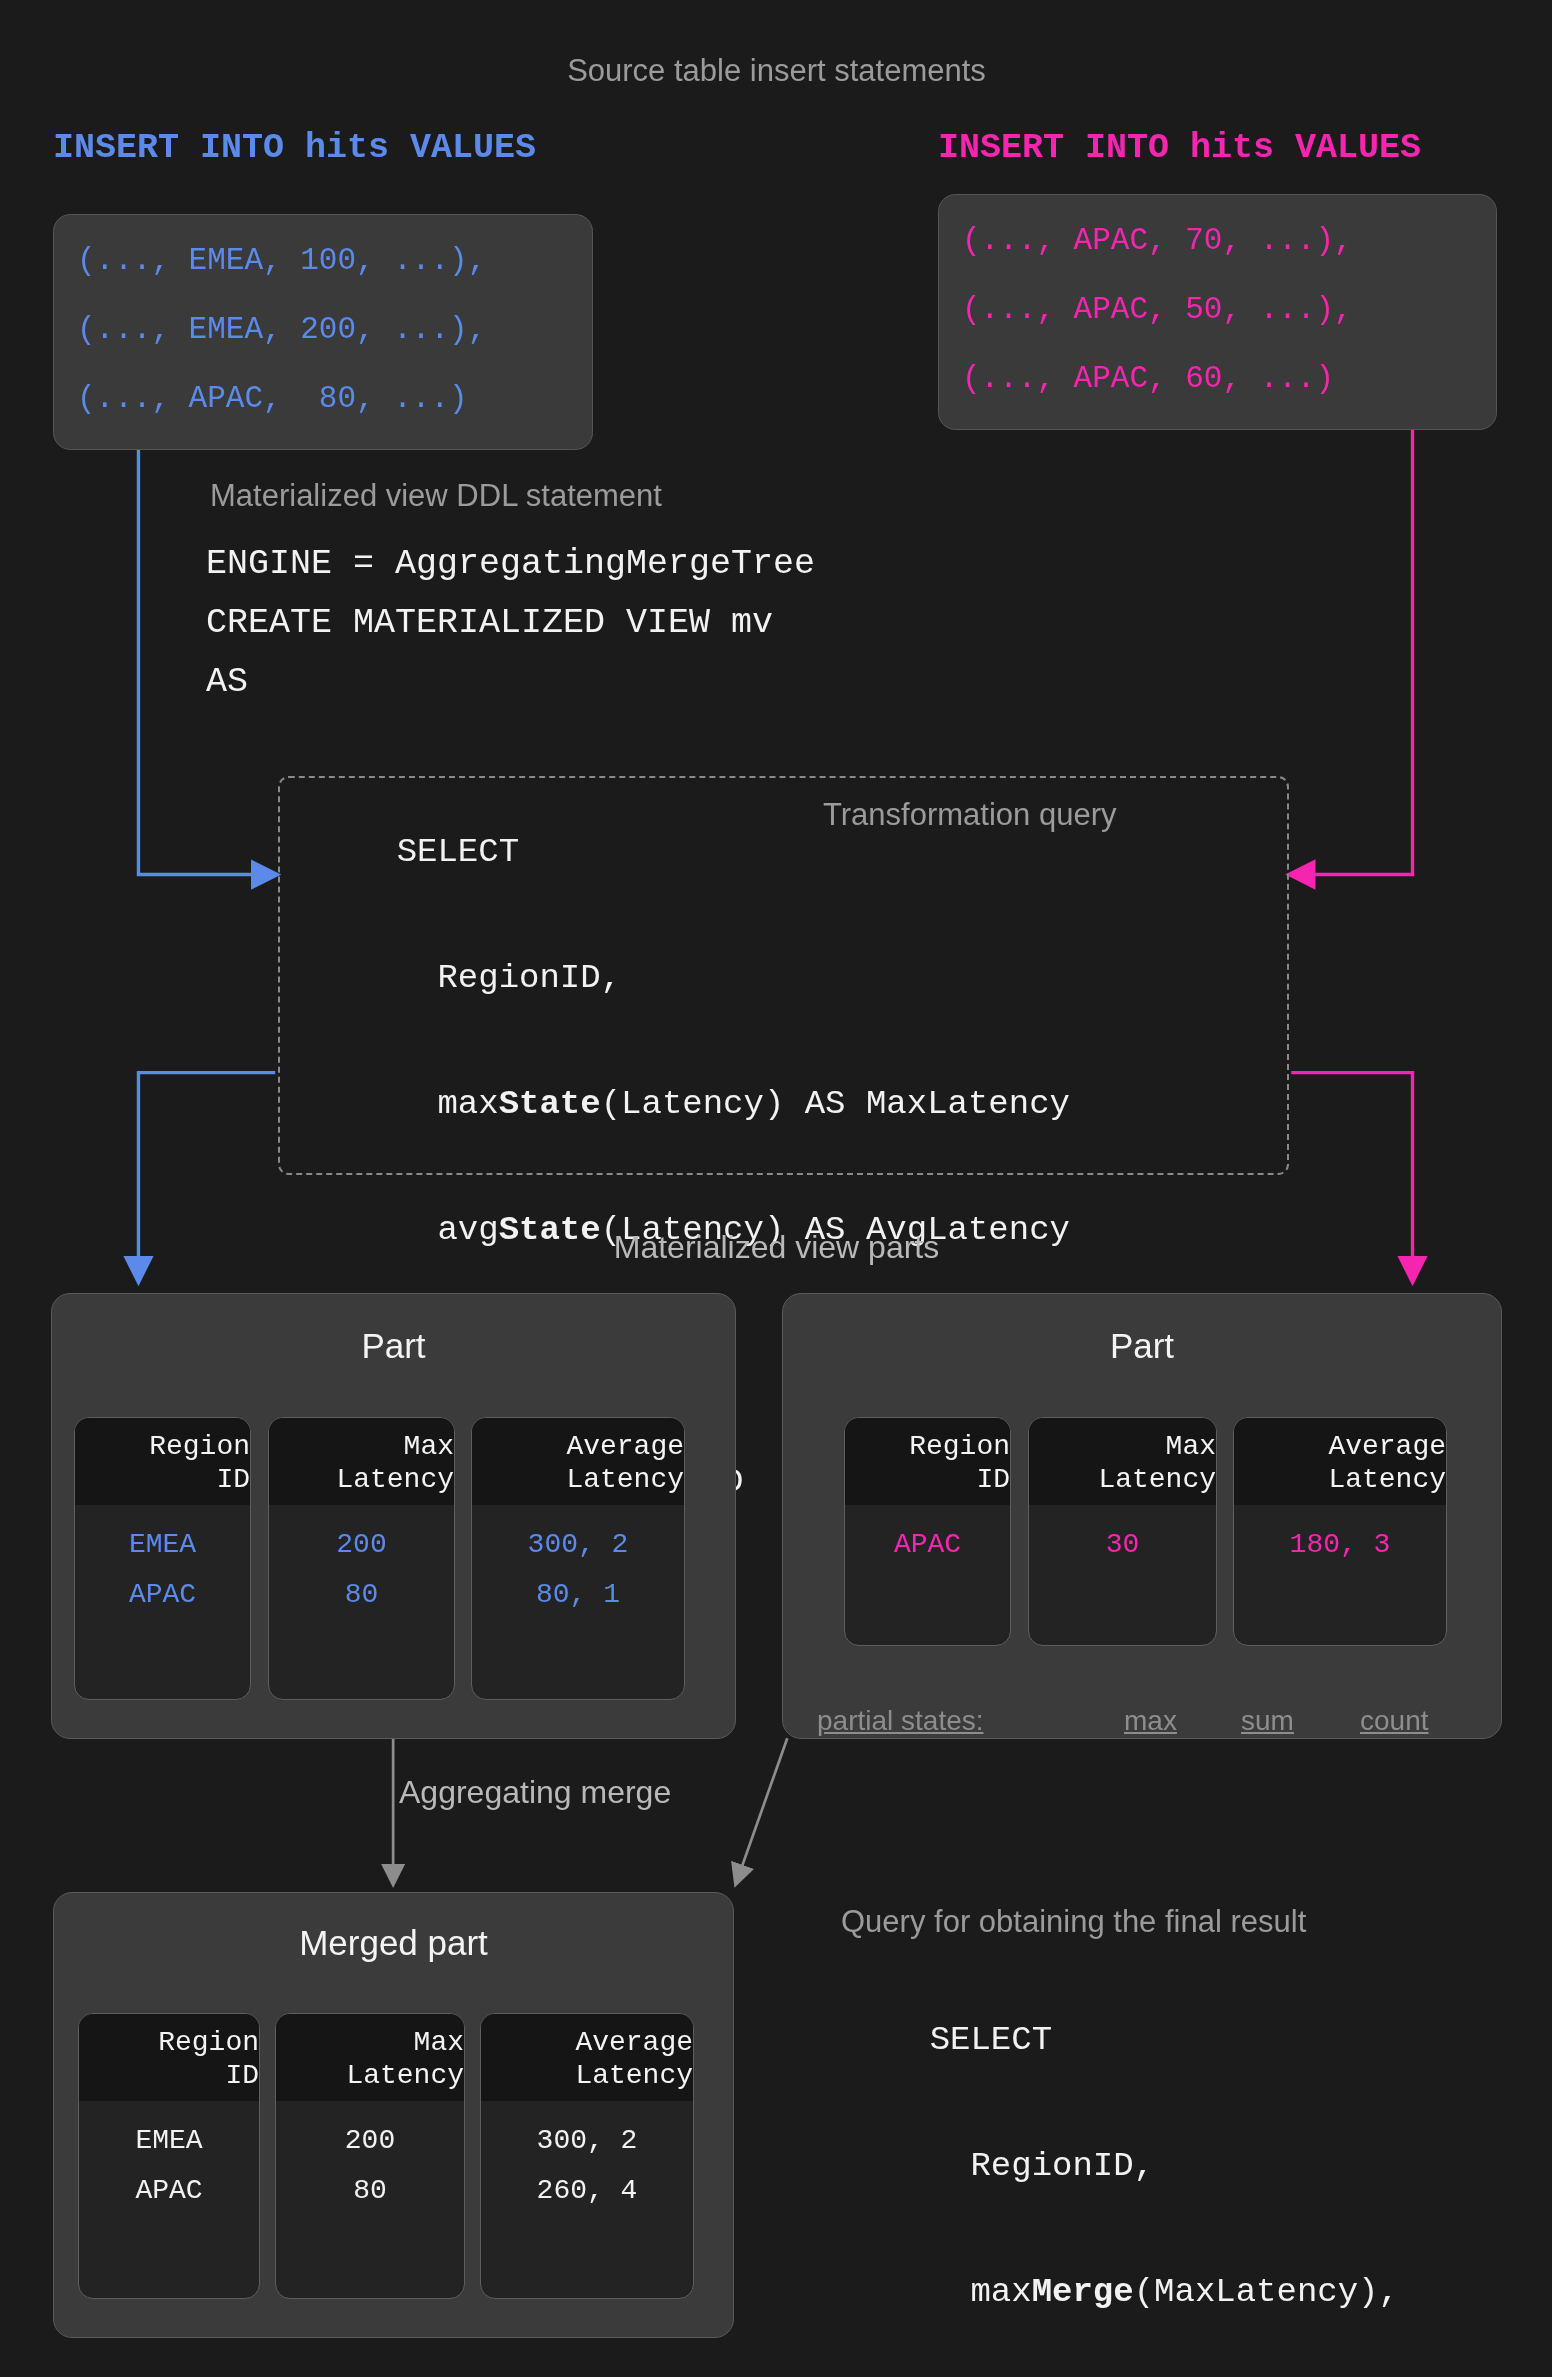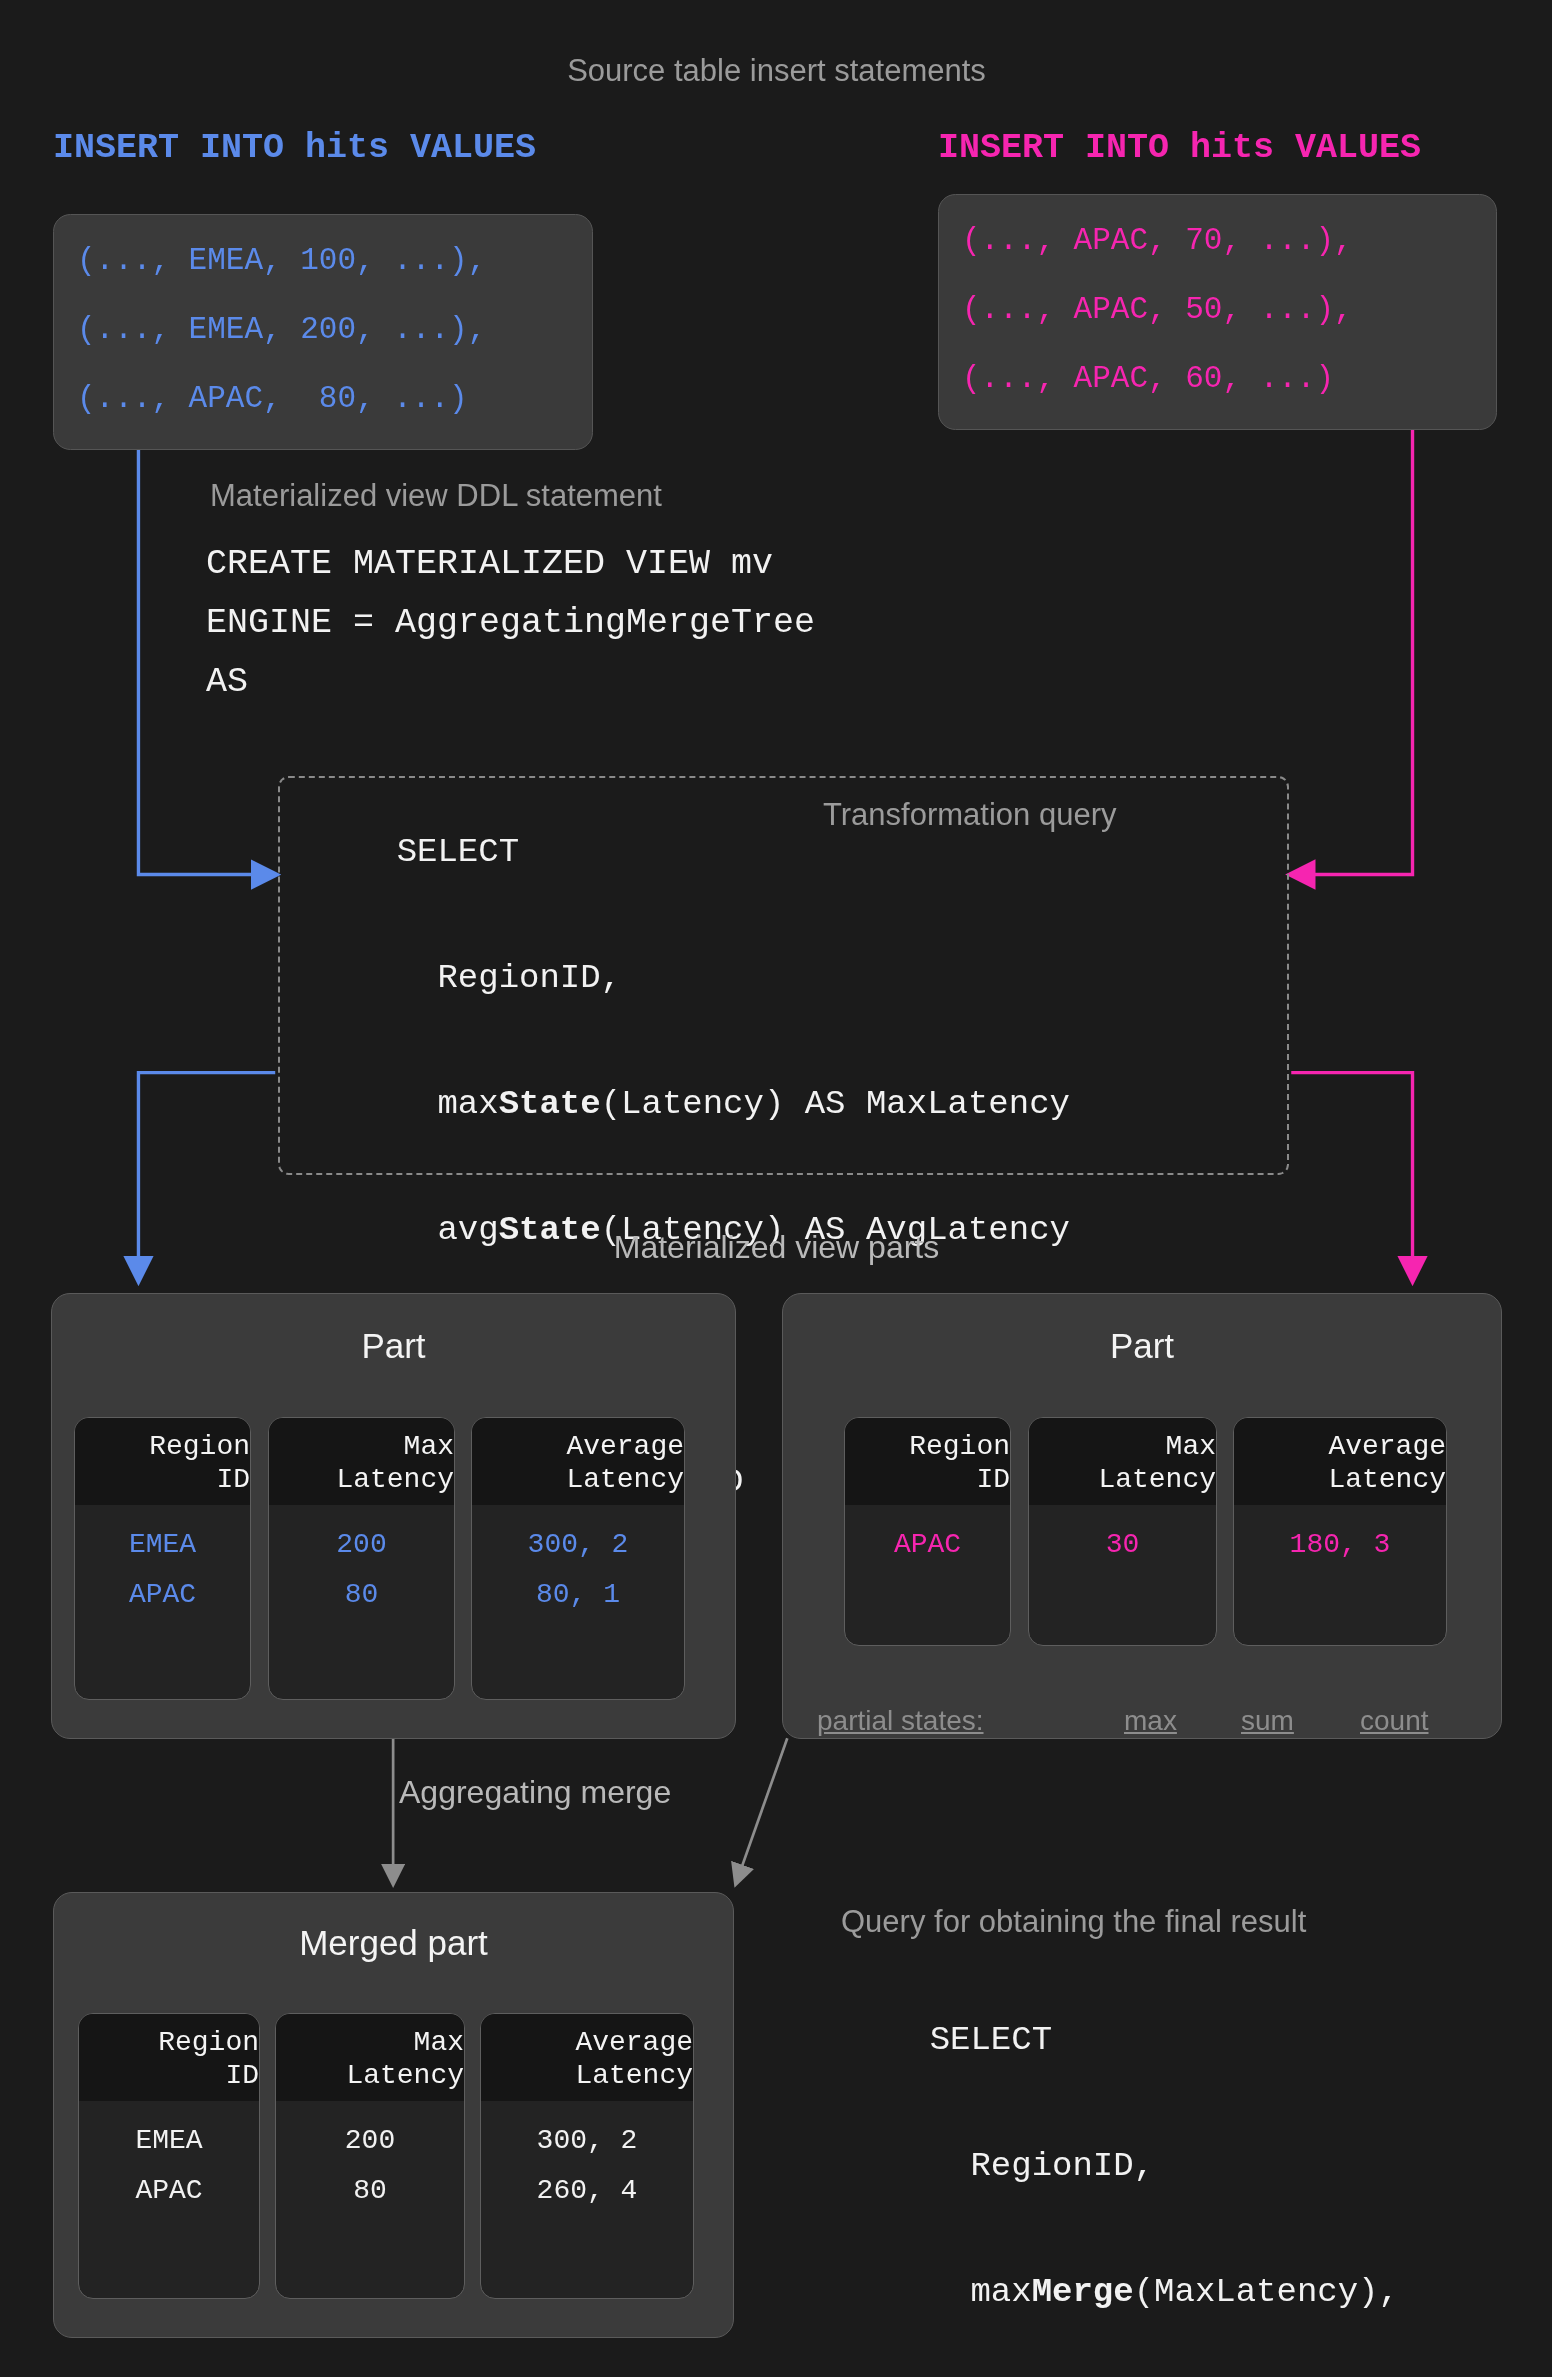--- a/index.html
+++ b/index.html
@@ -115,22 +115,22 @@
 
 <div class="abs card" style="left:938px;top:194px;width:559px;height:236px;padding:30px 0 0 23px;">
   <div class="mono line pink" style="margin-bottom:38px;">(..., APAC, 70, ...),</div>
   <div class="mono line pink" style="margin-bottom:38px;">(..., APAC, 50, ...),</div>
   <div class="mono line pink">(..., APAC, 60, ...)</div>
 </div>
 
 <div class="abs caption" style="left:210px;top:478px;">Materialized view DDL statement</div>
 
 <div class="abs ddl" style="left:206px;top:547px;">
+  <div class="mono line" style="margin-bottom:24px;">ENGINE = AggregatingMergeTree</div>
   <div class="mono line" style="margin-bottom:24px;">CREATE MATERIALIZED VIEW mv</div>
-  <div class="mono line" style="margin-bottom:24px;">ENGINE = AggregatingMergeTree</div>
   <div class="mono line">AS</div>
 </div>
 
 <div class="abs dashed-box" style="left:278px;top:776px;width:1011px;height:399px;"></div>
 
 <div class="abs caption" style="left:823px;top:797px;">Transformation query</div>
 
 <div class="abs" style="left:315px;top:801px;">
   <div class="mono q-line" style="margin-bottom:24px;">
     <span>SELECT</span><b></b><span></span>

